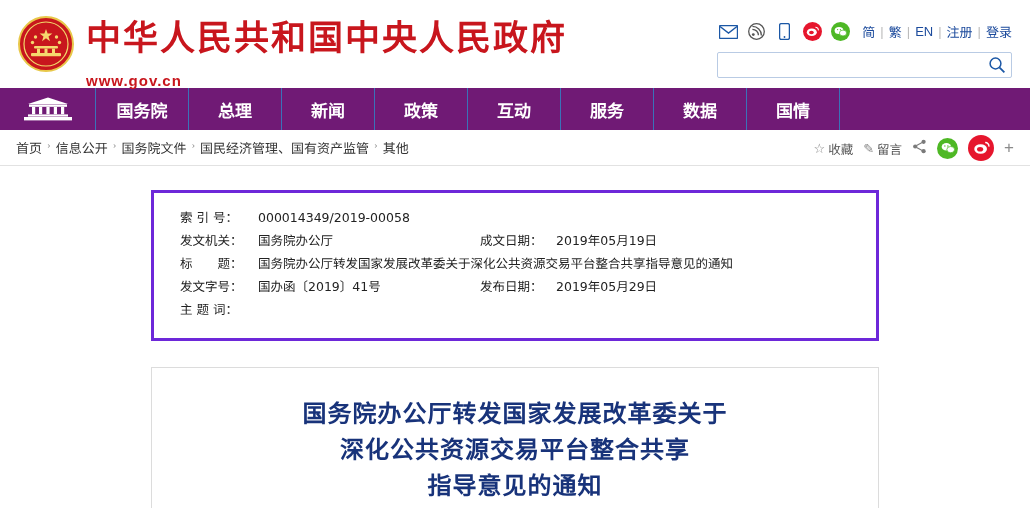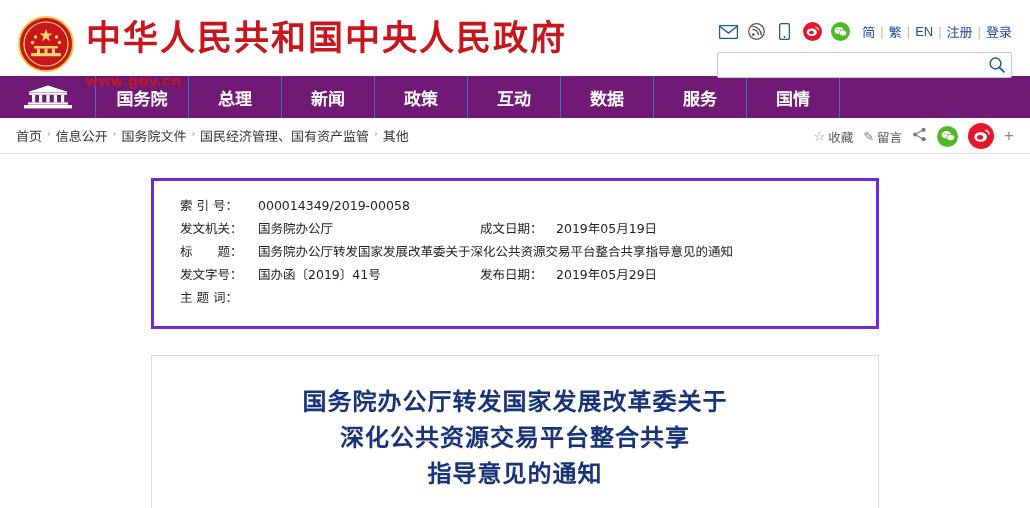--- a/index.html
+++ b/index.html
@@ -7,21 +7,21 @@
     margin: 0; padding: 0;
     width: 1030px; height: 508px;
     background: #ffffff;
     font-family: "Liberation Sans", "DejaVu Sans", sans-serif;
     overflow: hidden;
   }
 
   
   .header {
     position: relative;
-    height: 76px;
+    height: 88px;
     padding: 0 16px;
   }
   .emblem {
     position: absolute;
     left: 18px; top: 16px;
     width: 56px; height: 56px;
   }
   .emblem svg { display: block; }
 
   .site-title-block {
@@ -332,22 +332,22 @@
       </g>
       <rect x="8" y="8.4" width="38" height="2.4" fill="#fff"></rect>
       <polygon points="27,1.5 47,8 7,8" fill="#fff"></polygon>
     </svg>
   </div>
   <div class="nav-item">国务院</div>
   <div class="nav-item">总理</div>
   <div class="nav-item">新闻</div>
   <div class="nav-item">政策</div>
   <div class="nav-item">互动</div>
+  <div class="nav-item">服务</div>
   <div class="nav-item">数据</div>
-  <div class="nav-item">服务</div>
   <div class="nav-item">国情</div>
 </div>
 
 <div class="crumbbar">
   <div class="crumbs">
     <a href="#">首页</a>
     <span class="arrow">›</span>
     <a href="#">信息公开</a>
     <span class="arrow">›</span>
     <a href="#">国务院文件</a>

